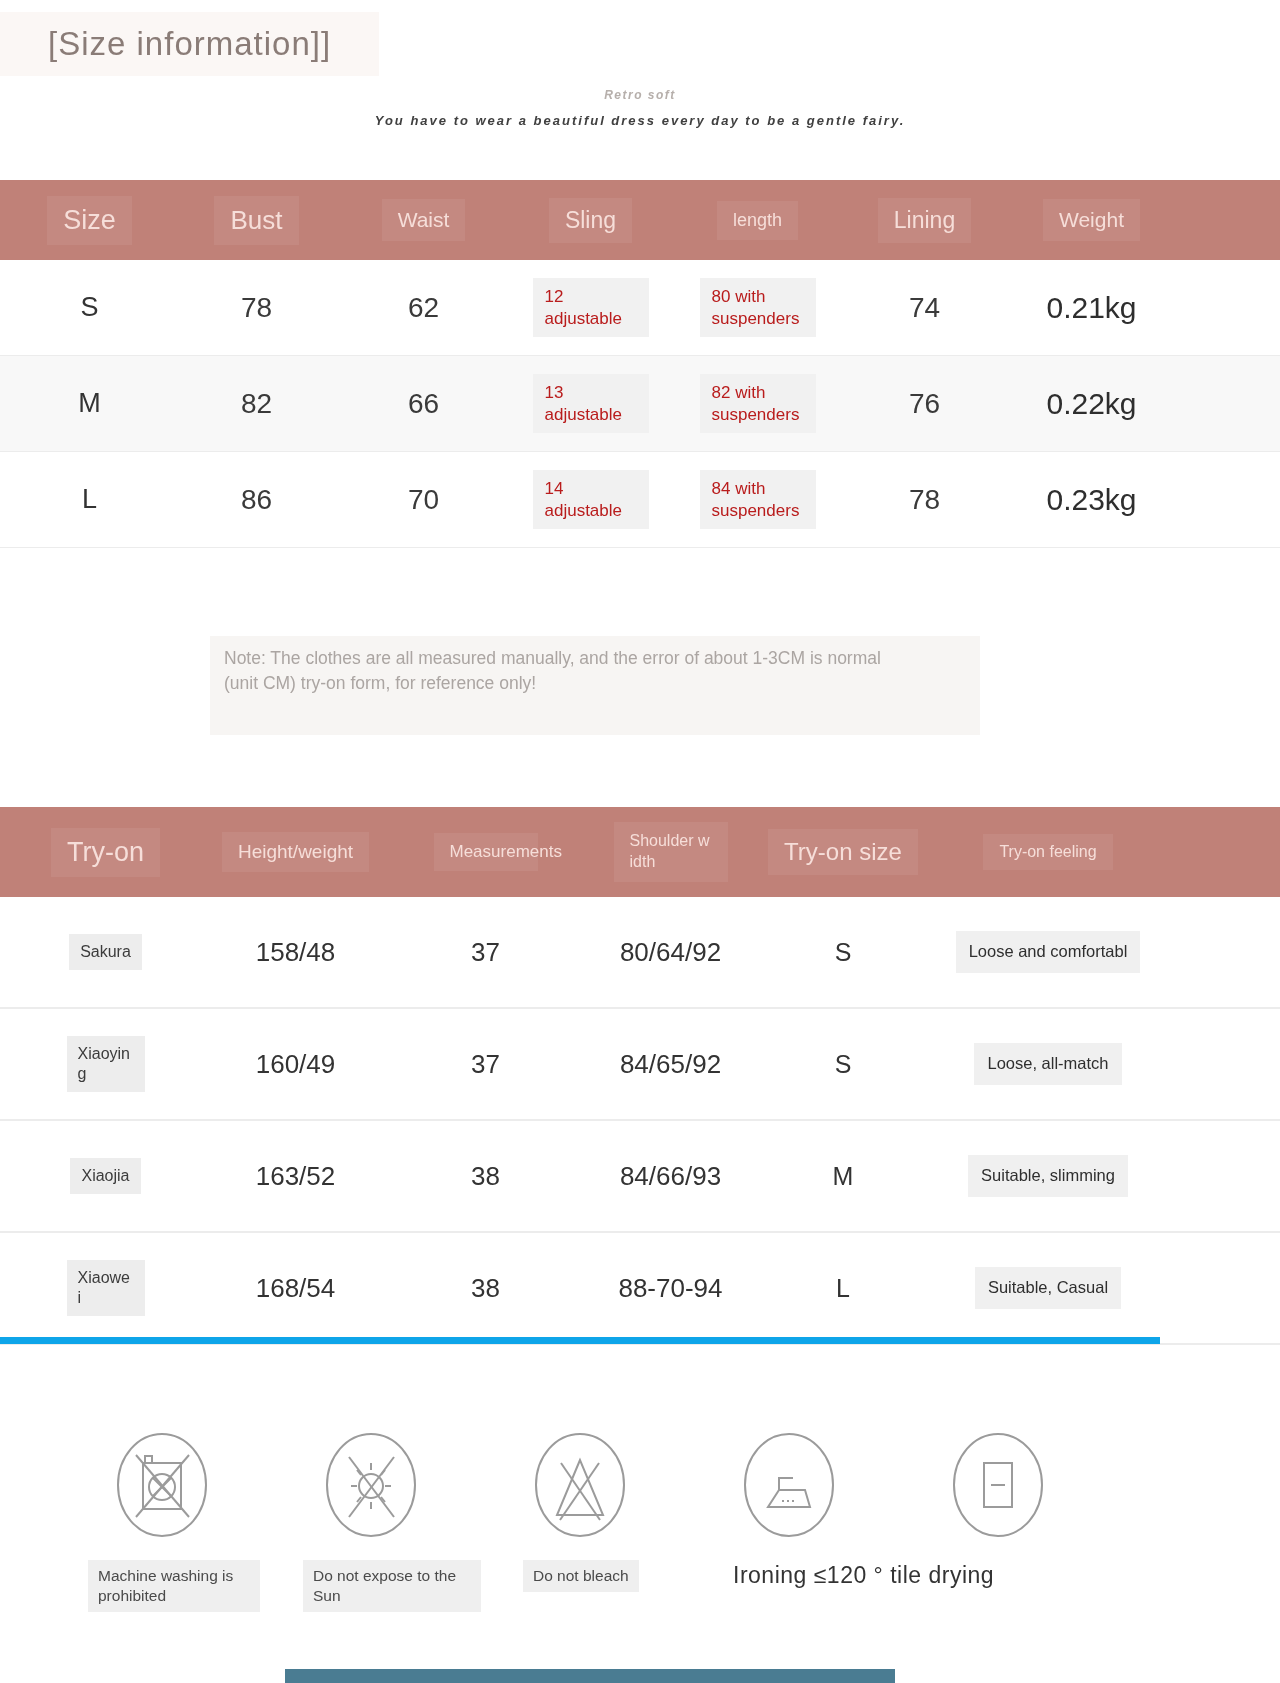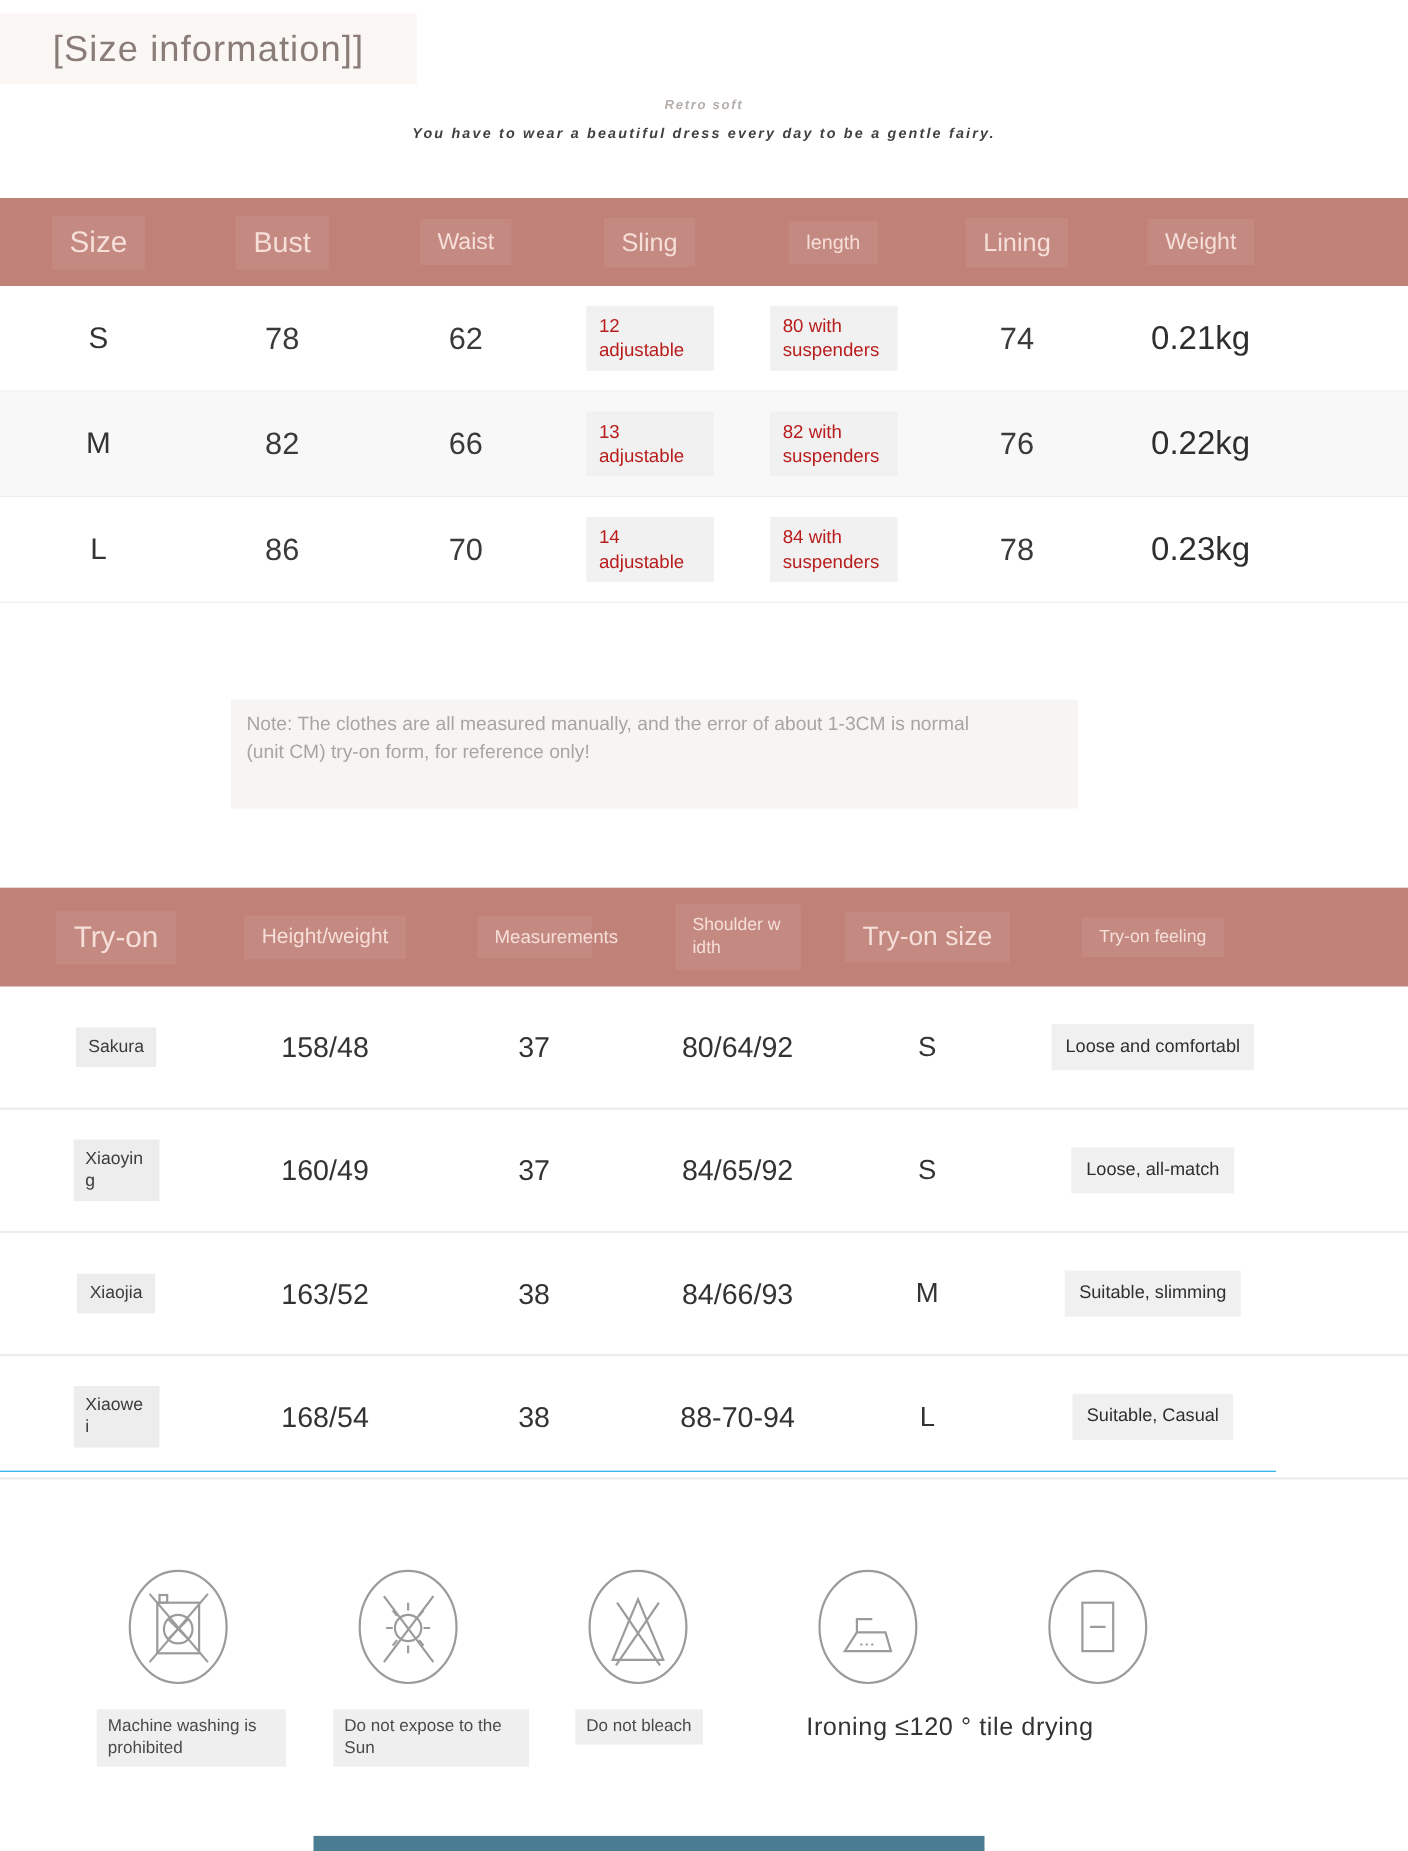--- a/index.html
+++ b/index.html
@@ -48,21 +48,21 @@
   .tt-head .hcell:nth-child(4) span{font-size:16px;text-align:left;width:82px;word-break:break-all;line-height:1.3;}
   .tt-head .hcell:nth-child(5) span{font-size:24px;}
   .tt-head .hcell:nth-child(6) span{font-size:16px;}
   .tt-row{display:grid;grid-template-columns:195px 185px 195px 175px 170px 240px;height:110px;align-items:center;padding-left:8px;border-bottom:2px solid #ececec;background:#fff;}
   .namebox{display:inline-block;background:#ededed;color:#3c3c3c;font-size:16px;line-height:1.25;text-align:left;padding:8px 11px;max-width:56px;word-break:break-word;}
   .tnum{font-size:26px;color:#333;}
   .tsize{font-size:25px;color:#333;}
   .feelbox{display:inline-block;background:#f0f0f0;color:#2f2f2f;font-size:16.5px;line-height:1.3;padding:10px 13px;max-width:176px;}
 
   
-  .care{position:absolute;top:1337px;left:0;width:1160px;height:290px;border-top:1px solid #0ea5e9;}
+  .care{position:absolute;top:1337px;left:0;width:1160px;height:290px;border-top:7px solid #0ea5e9;}
   .icons{display:flex;justify-content:space-between;padding:0 112px;margin-top:86px;}
   .icons svg{display:block;}
   .care-label{position:absolute;top:216px;background:#efefef;color:#4a4a4a;font-size:15.5px;line-height:1.3;padding:6px 10px;text-align:left;}
   .cl-1{left:88px;width:152px;}
   .cl-2{left:303px;width:158px;}
   .cl-3{left:523px;white-space:nowrap;}
   .cl-iron{position:absolute;top:218px;left:733px;background:transparent;color:#333;font-size:23px;letter-spacing:0.5px;}
 
   
   .footer-bar{position:absolute;top:1669px;left:285px;width:610px;height:14px;background:#4a7c92;}

